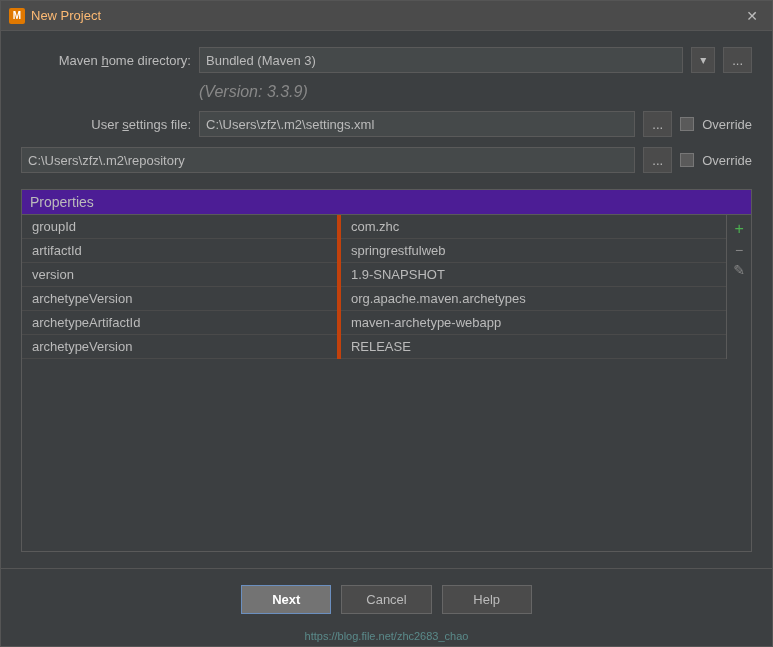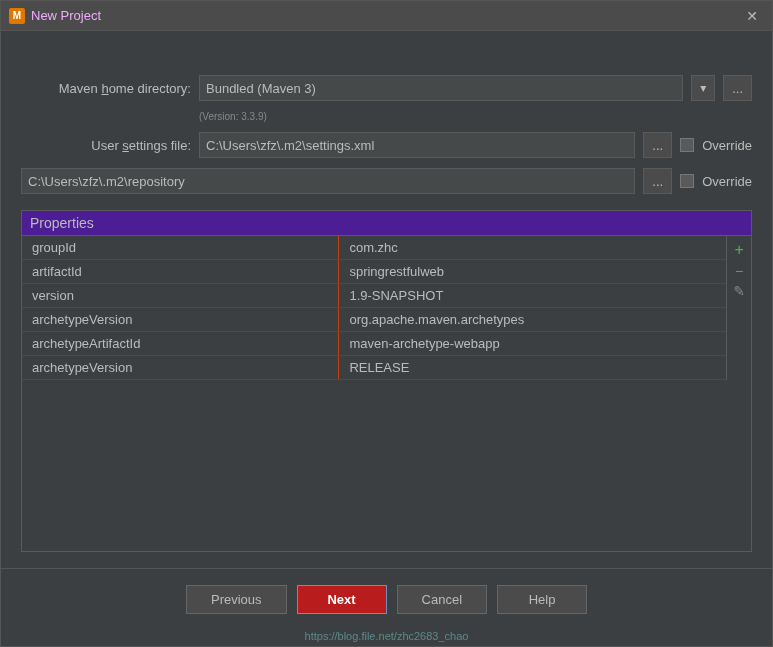--- a/index.html
+++ b/index.html
@@ -42,38 +42,37 @@
       background: #e07800;
       border-radius: 2px;
       display: flex;
       align-items: center;
       justify-content: center;
       font-size: 10px;
       color: white;
       font-weight: bold;
     }
     .title-text {
-      color: #f0abfc;
+      color: #fdba74;
       font-size: 13px;
     }
     .close-btn {
       color: #bbbbbb;
       cursor: pointer;
       font-size: 14px;
       background: none;
       border: none;
       padding: 2px 6px;
     }
     .content {
       padding: 16px 20px;
       flex: 1;
       display: flex;
       flex-direction: column;
       gap: 10px;
-      margin-top: 28px;
     }
     .form-row {
       display: flex;
       align-items: center;
       gap: 8px;
     }
     .form-label {
       color: #bbbbbb;
       min-width: 170px;
       text-align: right;
@@ -103,22 +102,23 @@
       background: #4b4b4b;
       border: 1px solid #5a5a5a;
       color: #bbbbbb;
       padding: 3px 8px;
       cursor: pointer;
       height: 26px;
       font-size: 13px;
     }
     .version-text {
       color: #888888;
-      font-size: 10px;
+      font-size: 16px;
       margin-left: 178px;
+      font-style: italic;
     }
     .override-row {
       display: flex;
       align-items: center;
       gap: 8px;
     }
     .override-label {
       color: #bbbbbb;
       text-align: right;
     }
@@ -151,21 +151,21 @@
       width: 100%;
     }
     .properties-table td {
       padding: 4px 10px;
       border-bottom: 1px solid #4a4a4a;
       color: #bbbbbb;
       font-size: 13px;
     }
     .properties-table tr td:first-child {
       width: 45%;
-      border-right: 1px solid #c2410c;
+      border-right: 4px solid #c2410c;
     }
     .sidebar-actions {
       display: flex;
       flex-direction: column;
       background: #3c3f41;
       border-left: 1px solid #5a5a5a;
       padding: 4px 2px;
       gap: 2px;
       align-items: center;
       min-width: 22px;
@@ -192,21 +192,21 @@
     .footer-btn {
       padding: 6px 24px;
       border: 1px solid #666;
       background: #4b4b4b;
       color: #bbbbbb;
       cursor: pointer;
       font-size: 13px;
       min-width: 90px;
     }
     .footer-btn.primary {
-      background: #b91c1c;
+      background: #737373;
       border-color: #6b8fbf;
       color: #ffffff;
       font-weight: bold;
     }
     .watermark {
       text-align: center;
       color: #5a8a8a;
       font-size: 11px;
       padding-bottom: 4px;
     }
@@ -301,20 +301,19 @@
         <div class="sidebar-actions">
           <button class="action-btn">+</button>
           <button class="action-btn minus">−</button>
           <button class="action-btn edit">✎</button>
         </div>
       </div>
     </div>
   </div>
 
   <div class="footer">
-    <button class="footer-btn">Previous</button>
     <button class="footer-btn primary">Next</button>
     <button class="footer-btn">Cancel</button>
     <button class="footer-btn">Help</button>
   </div>
 
   <div class="watermark">https://blog.file.net/zhc2683_chao</div>
 </div>
 
 </body></html>

